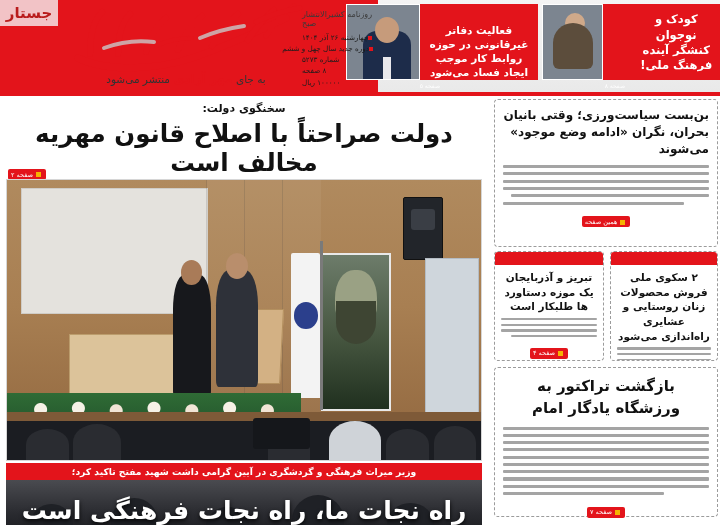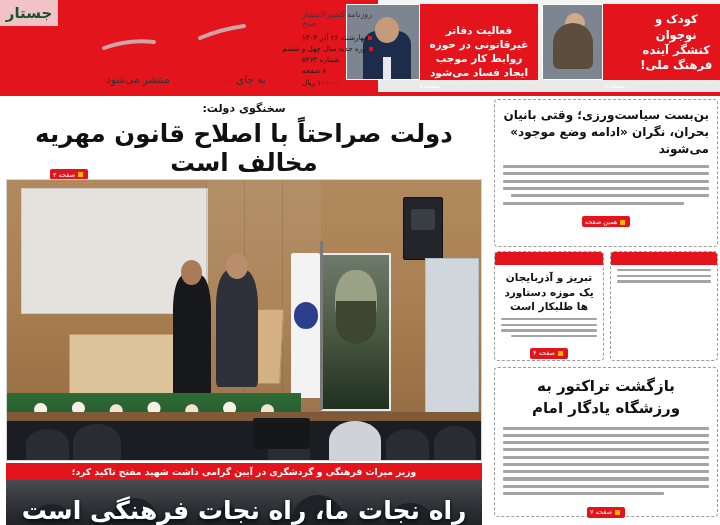--- a/index.html
+++ b/index.html
@@ -34,21 +34,21 @@
   .ph-a{background:linear-gradient(160deg,#d8d2c6 0%,#c2b49a 40%,#8a7a62 100%);}
   .ph-a:after{content:"";position:absolute;left:10px;top:18px;width:40px;height:46px;border-radius:20px 20px 6px 6px;background:#5c4d3c;}
   .ph-a:before{content:"";position:absolute;left:22px;top:8px;width:20px;height:20px;border-radius:50%;background:#cfa98a;}
   .ph-b{background:linear-gradient(170deg,#5b6c86 0%,#2f3d52 60%,#1d2736 100%);}
   .ph-b:after{content:"";position:absolute;left:16px;top:26px;width:48px;height:50px;background:#1d2c4a;border-radius:14px 14px 0 0;}
   .ph-b:before{content:"";position:absolute;left:28px;top:12px;width:24px;height:26px;border-radius:50%;background:#c69b7b;z-index:2;}
   .ph-b .tie{position:absolute;left:36px;top:52px;width:8px;height:24px;background:#e8e8ec;z-index:3;}
 
   
   .corner{position:absolute;left:0px;top:0px;width:58px;height:26px;background:#f2c3c6;
-     color:#14532d;font-size:15px;font-weight:bold;text-align:center;line-height:26px;letter-spacing:1px;}
+     color:#b91c1c;font-size:15px;font-weight:bold;text-align:center;line-height:26px;letter-spacing:1px;}
 
   
   .logo{position:absolute;left:60px;top:2px;width:250px;height:72px;}
   .logo svg{width:100%;height:100%;}
   .logo-sub{position:absolute;left:62px;top:70px;width:248px;height:18px;
      font-size:10.5px;color:#333;text-align:center;line-height:18px;}
   .logo-sub b{color:#e3141b;font-size:12px;}
 
   .infobox{position:absolute;left:302px;top:10px;width:74px;text-align:left;direction:rtl;}
   .infobox .paper-name{font-size:8px;color:#3a3a3a;margin-bottom:4px;text-align:left;}
@@ -77,21 +77,21 @@
   .mini-lines{padding:4px 6px 0 6px;}
   .mini-lines .bl{height:2.4px;margin-bottom:3.2px;}
 
   .story4{position:absolute;right:2px;top:268px;width:224px;height:150px;padding:8px 8px;}
   .h-main2{font-size:15px;font-weight:bold;color:#111;line-height:1.45;text-align:center;}
 
   
   .maincol{position:absolute;left:0px;top:99px;width:488px;height:424px;}
   .kicker{font-size:11px;color:#111;font-weight:bold;text-align:center;margin-top:3px;}
   .h-lead{font-size:24.5px;font-weight:bold;color:#111;text-align:center;line-height:1.2;margin-top:4px;letter-spacing:-0.3px;}
-  .lead-badge{position:absolute;left:8px;top:66px;margin-left:42px;}
+  .lead-badge{position:absolute;left:8px;top:66px;}
 
   .photo{position:absolute;left:6px;top:80px;width:476px;height:282px;background:#bfc3c6;overflow:hidden;border:1px solid #d6d6d6;box-sizing:border-box;}
   .cap-bar{position:absolute;left:6px;top:364px;width:476px;height:17px;background:#e3141b;color:#fff;
      font-size:9.2px;font-weight:bold;text-align:center;line-height:17px;overflow:hidden;}
   .photo2{position:absolute;left:6px;top:381px;width:476px;height:60px;background:#262b33;overflow:hidden;}
   .overlay-h{position:absolute;left:0;top:381px;width:488px;height:60px;
      display:flex;align-items:center;justify-content:center;}
   .overlay-h span{font-size:25px;font-weight:bold;color:#fff;text-shadow:0 2px 4px rgba(0,0,0,.85);}
 
   
@@ -204,20 +204,21 @@
         <div class="bl" style="width:100%"></div>
         <div class="bl" style="width:100%"></div>
         <div class="bl" style="width:96%"></div>
         <div class="bl" style="width:88%;margin-right:12%"></div>
       </div>
       <div class="center"><span class="badge"><span class="sq"></span><span>همین صفحه</span></span></div>
     </div>
 
     <div class="card story2">
       <div class="redtop"></div>
+      <div class="h-sub">۲ سکوی ملی فروش محصولات زنان روستایی و عشایری راه‌اندازی می‌شود</div>
       <div class="mini-lines">
         <div class="bl" style="width:100%"></div>
         <div class="bl" style="width:100%"></div>
         <div class="bl" style="width:100%"></div>
 
       </div>
 
     </div>
 
     <div class="card story3">

